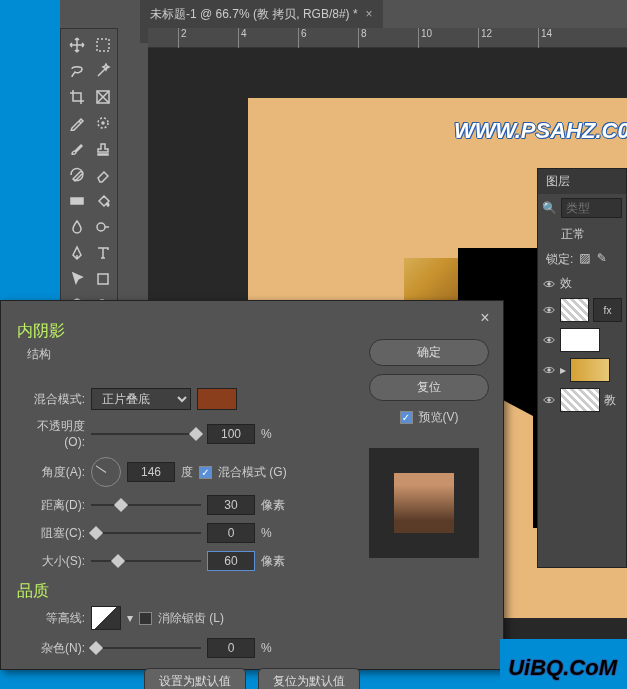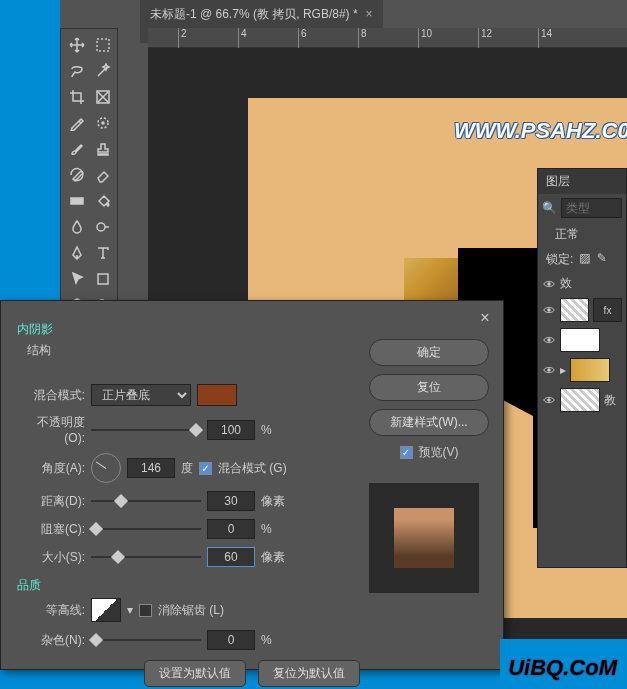--- a/index.html
+++ b/index.html
@@ -16,31 +16,31 @@
 .canvas-area{position:absolute;left:88px;top:48px;right:0;bottom:0;background:#282828}
 .canvas{position:absolute;left:100px;top:50px;width:440px;height:520px;background:#e8b87a}
 .watermark{position:absolute;top:20px;right:40px;font-size:22px;font-weight:bold;font-style:italic;color:#fff;text-shadow:1px 0 0 #2a5fa8,-1px 0 0 #2a5fa8,0 1px 0 #2a5fa8,0 -1px 0 #2a5fa8,1px 1px 0 #2a5fa8,-1px -1px 0 #2a5fa8}
 .watermark2{position:absolute;bottom:-60px;right:-70px;font-size:22px;font-weight:bold;font-style:italic;color:#000000;text-shadow:1px 0 0 #2a5fa8,-1px 0 0 #2a5fa8,0 1px 0 #2a5fa8,0 -1px 0 #2a5fa8}
 .shape-gold{position:absolute;left:60px;top:160px;width:160px;height:120px;background:linear-gradient(135deg,#f5e6a8,#c8932f,#6b3a0f);clip-path:polygon(0 40%,60% 40%,60% 0,100% 0,100% 100%,0 100%)}
 .shape-black{position:absolute;left:210px;top:150px;width:150px;height:280px;background:#000;clip-path:polygon(0 0,100% 0,100% 100%,50% 100%,50% 60%,15% 50%,30% 40%,0 30%)}
 .layers-panel{position:absolute;right:0;top:168px;width:90px;height:400px;background:#454545;border:1px solid #222}
 .layers-panel .hdr{background:#383838;padding:4px 8px;font-size:12px}
 .layers-panel .search{padding:4px;display:flex;align-items:center;gap:4px}
 .layers-panel .search input{flex:1;background:#333;border:1px solid #222;color:#a3a3a3;padding:2px 4px;width:50px}
-.layers-panel .mode{padding:4px 17px;font-size:12px}
+.layers-panel .mode{padding:4px 23px;font-size:12px}
 .layers-panel .locks{padding:4px 8px;display:flex;gap:6px;font-size:11px}
 .layers-panel .row{display:flex;align-items:center;gap:4px;padding:3px 4px}
 .eye{width:14px;height:14px}
 .eye svg{width:14px;height:14px;fill:#ccc}
 .thumb{width:40px;height:24px;background:#888;border:1px solid #222}
 .thumb.fx{background:#333;color:#ccc;display:flex;align-items:center;justify-content:center;font-size:10px}
 .dialog{position:absolute;left:0;top:300px;width:504px;height:370px;background:#535353;border:1px solid #222;box-shadow:3px 3px 8px rgba(0,0,0,0.5)}
 .dialog .close{position:absolute;right:8px;top:8px;width:20px;height:20px;color:#ccc;cursor:pointer;font-size:16px;text-align:center}
 .dialog-body{padding:20px 16px 10px 16px}
-.section-title{font-size:12px;color:#5eead4;margin-bottom:4px}
+.section-title{font-size:16px;color:#bef264;margin-bottom:4px}
 .sub{padding-left:10px;font-size:12px;margin-bottom:25px}
 .field{display:flex;align-items:center;gap:6px;margin-bottom:8px}
 .field label{width:68px;text-align:right;font-size:12px}
 .field .slider{flex:0 0 110px;height:14px;position:relative}
 .field .slider .track{position:absolute;top:6px;left:0;right:0;height:2px;background:#333}
 .field .slider .thumb-s{position:absolute;top:2px;width:10px;height:10px;background:#ccc;transform:rotate(45deg)}
 .field input[type=text]{width:48px;background:#333;border:1px solid #222;color:#ccc;padding:2px 4px;text-align:center}
 .field select{background:#404040;border:1px solid #222;color:#ccc;padding:2px 18px 2px 6px;width:100px}
 .swatch{width:40px;height:22px;background:#8b3e1c;border:1px solid #222}
 .angle-dial{width:30px;height:30px;border:1px solid #888;border-radius:50%;position:relative}
@@ -340,21 +340,20 @@
 
     <div class="btn-row">
       <div class="btn">设置为默认值</div>
       <div class="btn">复位为默认值</div>
     </div>
   </div>
 
   <div class="right-col">
     <div class="btn">确定</div>
     <div class="btn">复位</div>
-    <div class="btn">新建样式(W)...</div>
     <div class="field" style="justify-content:center">
       <span class="chk on"></span>
       <span>预览(V)</span>
     </div>
     <div class="preview">
         <div class="sq"></div>
       </div>
   </div>
 </div>
 

